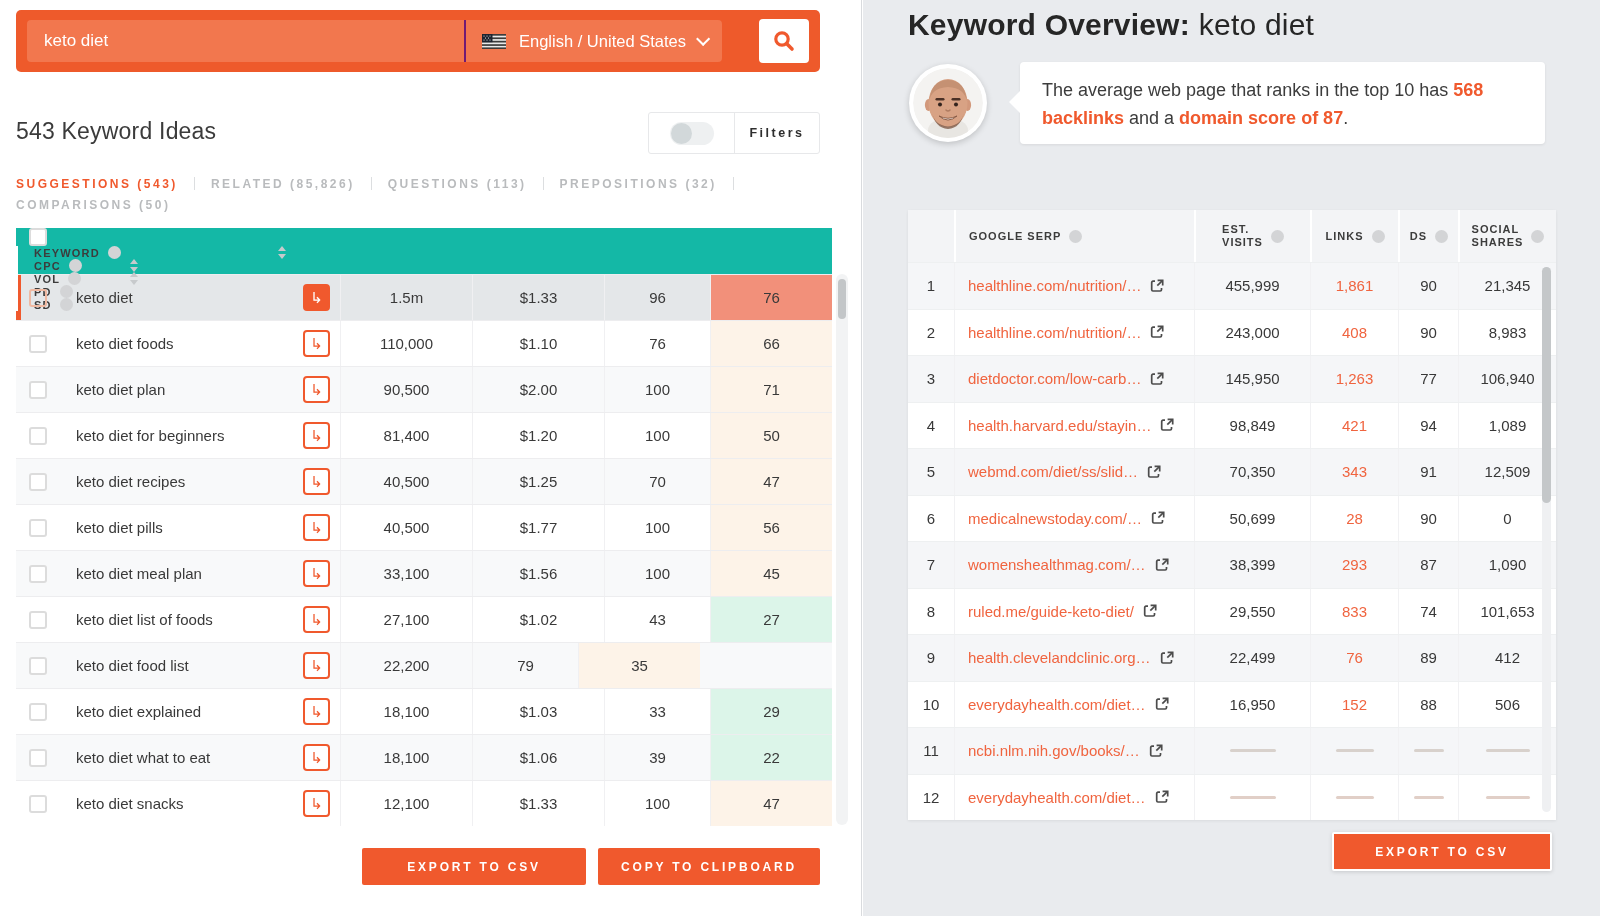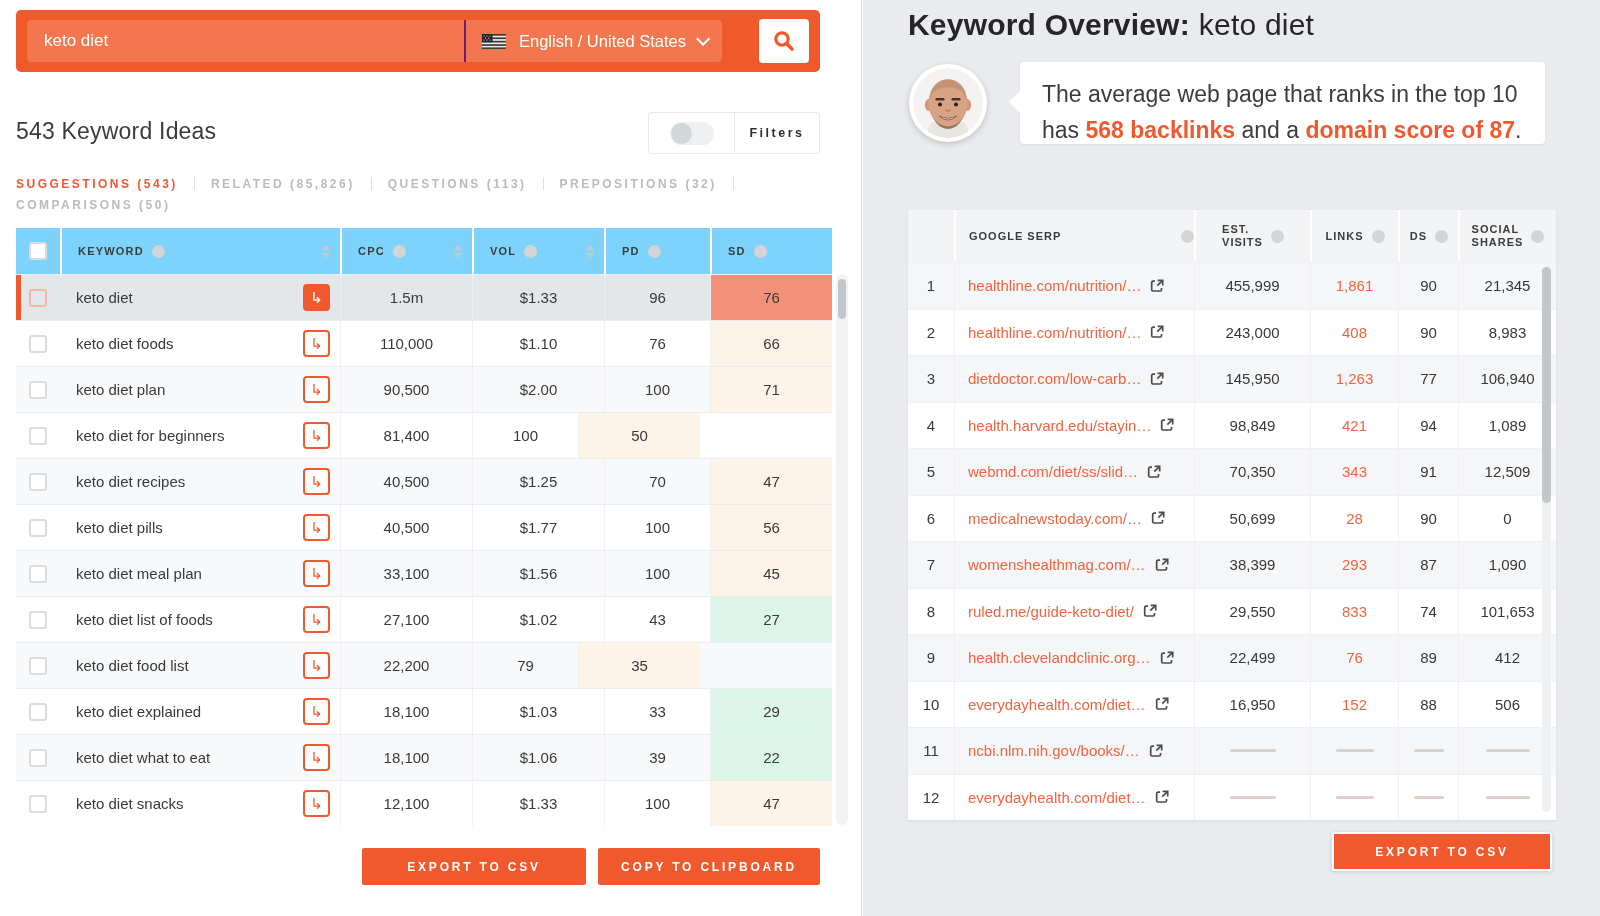--- a/index.html
+++ b/index.html
@@ -28,21 +28,21 @@
   .filters-label { flex:1; display:flex; align-items:center; justify-content:center; font-size:12.5px; font-weight:bold; color:#2e2e2e; letter-spacing:2.5px; cursor:pointer; }
 
   
   .tabs { position:absolute; left:16px; top:173px; width:760px; line-height:20px; }
   .tab { font-size:12px; font-weight:bold; letter-spacing:2.5px; color:#b9bbbd; cursor:pointer; white-space:nowrap; }
   .tab.active { color:#f0592d; }
   .tab-sep { display:inline-block; width:1px; height:13px; background:#dcdee0; margin:0 16px; vertical-align:middle; }
 
   
   .ktable { position:absolute; left:16px; top:228px; width:816px; }
-  .khead { display:flex; height:46px; background:#7dd3fc; }
+  .khead { display:flex; height:46px; background:#14b8a6;flex-direction:column; }
   .kh { display:flex; align-items:center; padding:0 10px 0 16px; font-size:11px; font-weight:bold; color:#3c3c3c; letter-spacing:1.2px; border-left:2px solid #fff; }
   .kh:first-child { border-left:none; }
   .c-check { width:44px; padding:0; justify-content:center; }
   .c-kw    { width:280px; }
   .c-vol   { width:132px; }
   .c-cpc   { width:132px; }
   .c-pd    { width:106px; }
   .c-sd    { width:122px; }
   .krow { display:flex; height:46px; border-top:1px solid #ededef; background:#fff; }
   .krow.alt { background:#f8f9fa; }
@@ -70,32 +70,32 @@
   .left-actions { position:absolute; left:362px; top:848px; display:flex; gap:12px; }
   .btn { background:#f0592d; color:#fff; border:none; height:37px; font-family:"Liberation Sans",sans-serif; font-size:12px; font-weight:bold; letter-spacing:2.8px; border-radius:2px; cursor:pointer; }
   .btn-export { width:224px; }
   .btn-copy   { width:222px; }
 
   
   .kw-overview-title { position:absolute; left:45px; top:8px; font-size:30px; color:#262626; font-weight:400; letter-spacing:.2px; }
   .kw-overview-title b { font-weight:800; margin-right:9px; }
   .avatar { position:absolute; left:46px; top:64px; width:78px; height:78px; border-radius:50%; background:#fff; box-shadow:0 2px 6px rgba(0,0,0,.18); display:flex; align-items:center; justify-content:center; }
   .avatar svg { border-radius:50%; }
-  .bubble { position:absolute; left:157px; top:62px; right:55px; height:82px; background:#fff; border-radius:4px; box-shadow:0 1px 3px rgba(0,0,0,.08); padding:15px 22px; font-size:23px; line-height:1.55; color:#3c3c3c; }
+  .bubble { position:absolute; left:157px; top:62px; right:55px; height:82px; background:#fff; border-radius:4px; box-shadow:0 1px 3px rgba(0,0,0,.08); padding:15px 22px; font-size:18px; line-height:1.55; color:#3c3c3c; }
   .bubble:before { content:""; position:absolute; left:-11px; top:29px; width:0; height:0; border-top:11px solid transparent; border-bottom:11px solid transparent; border-right:11px solid #fff; }
   .bubble .hl { color:#f0592d; font-weight:bold; }
 
   
   .serp-card { position:absolute; left:45px; top:210px; width:648px; background:#fff; box-shadow:0 1px 3px rgba(0,0,0,.07); }
   .shead { display:flex; height:52px; background:#f3f4f6; }
   .sh { display:flex; align-items:center; justify-content:center; font-size:11px; font-weight:bold; color:#3c3c3c; letter-spacing:1px; border-left:2px solid #fff; text-align:left; }
   .sh:first-child { border-left:none; }
   .two { display:flex; flex-direction:column; line-height:1.2; }
   .r-rank   { width:46px; }
-  .r-url    { width:240px; justify-content:space-between; padding-left:13px; }
+  .r-url    { width:240px; justify-content:flex-start; padding-left:13px; }
   .r-visits { width:116px; }
   .r-links  { width:88px; }
   .r-ds     { width:60px; }
   .r-shares { width:98px; }
   .srow { display:flex; height:46.5px; border-top:1px solid #eef0f1; background:#fff; }
   .srow.alt { background:#f5f6f8; }
   .scell { display:flex; align-items:center; justify-content:center; font-size:15px; color:#383838; border-left:1px solid #f1f1f3; }
   .scell.r-rank { border-left:none; }
   .scell.r-url { justify-content:flex-start; padding-left:13px; }
   .serp-link { color:#f0643f; text-decoration:none; font-size:15px; white-space:nowrap; cursor:pointer; }
@@ -242,20 +242,21 @@
         </div>
         <div class="krow">
           <div class="kcell c-check">
             <span class="checkbox"></span>
           </div>
           <div class="kcell c-kw">
             <span>keto diet for beginners</span>
             <span class="kw-btn">↳</span>
           </div>
           <div class="kcell c-vol">81,400</div>
+          <div class="kcell c-cpc">$1.20</div>
           <div class="kcell c-pd">100</div>
           <div class="kcell c-sd sd-medium">50</div>
         </div>
         <div class="krow alt">
           <div class="kcell c-check">
             <span class="checkbox"></span>
           </div>
           <div class="kcell c-kw">
             <span>keto diet recipes</span>
             <span class="kw-btn">↳</span>

